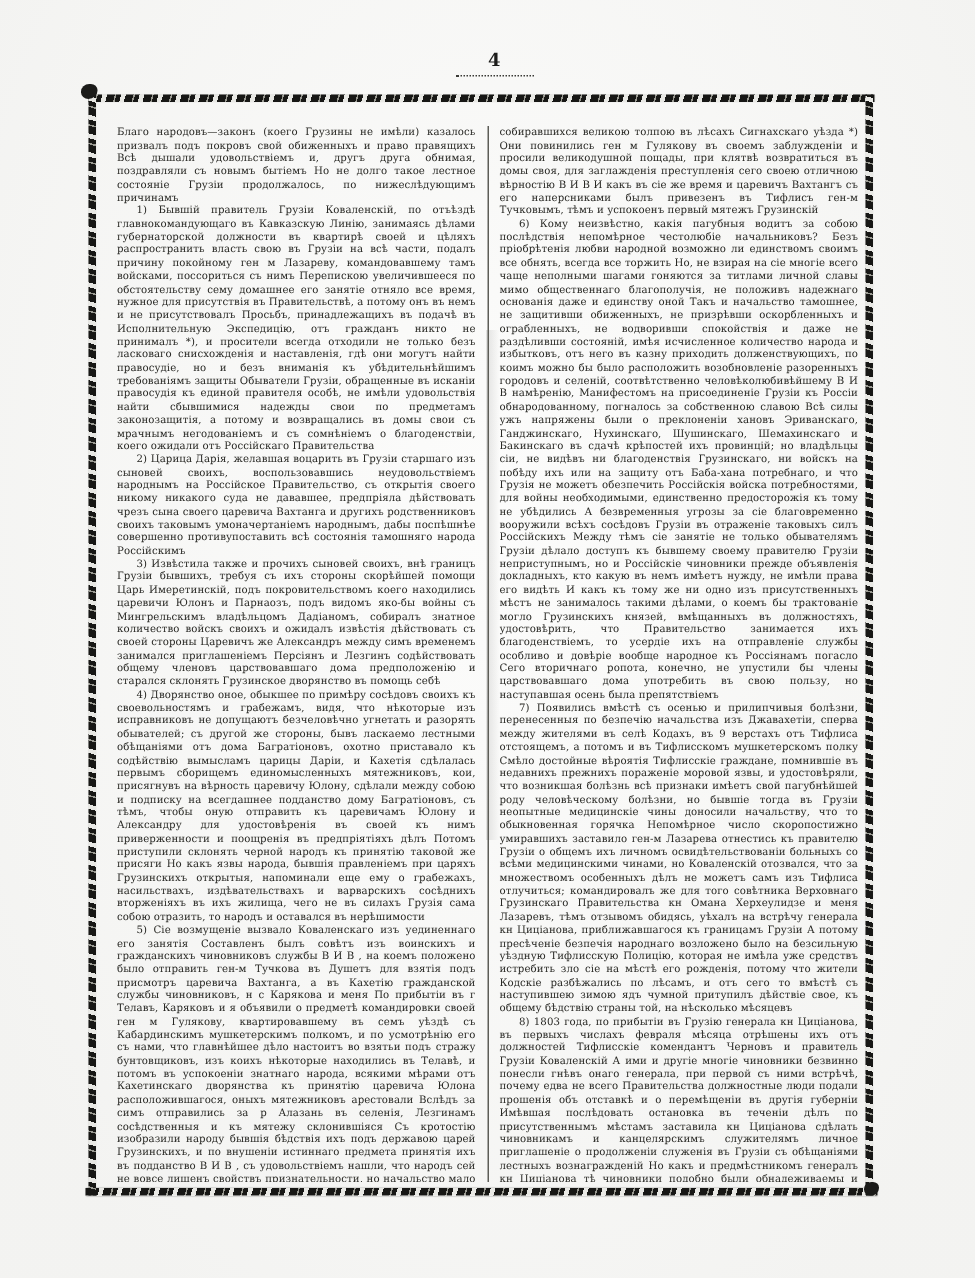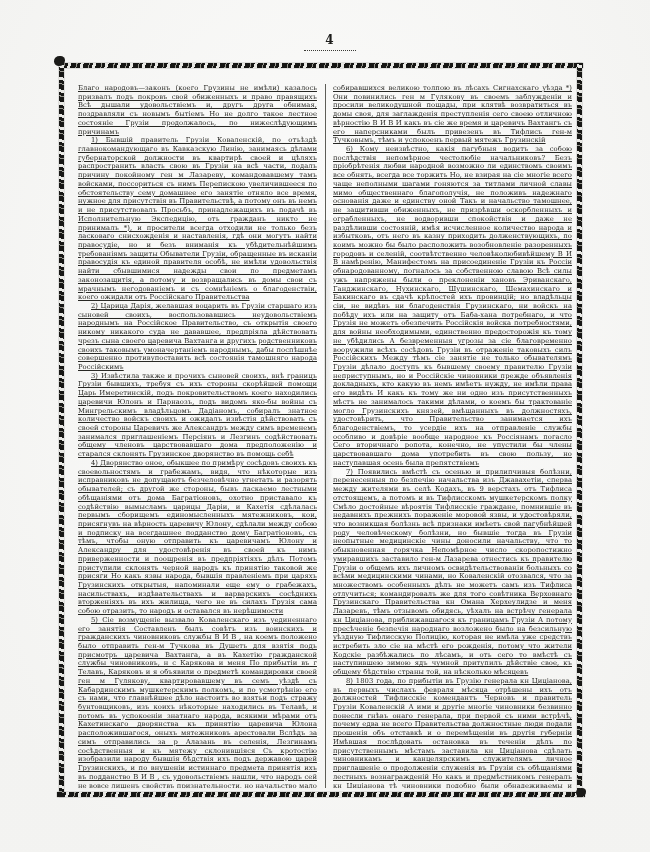--- a/index.html
+++ b/index.html
@@ -46,21 +46,21 @@
     position:absolute;left:78px;top:84px;width:494px;height:704px;
     display:flex;
   }
   .col{
     width:239px;height:704px;overflow:hidden;
     display:flex;flex-direction:column;
     color:#282824;
     font-size:6.8px;line-height:8.72px;text-align:justify;
     letter-spacing:.05px;
   }
-  .col p{margin:0;text-indent:13px;text-decoration:underline;}
+  .col p{margin:0;text-indent:13px;}
   .col p.noindent{text-indent:0;}
   .divider{width:1px;background:#5d5d57;margin:0 7px 0 8px;height:704px;flex:none;}
 </style>
 </head>
 <body>
 
 <div class="scan">
 
   <div class="pgnum-wrap">
     <div class="pgnum">4</div>

